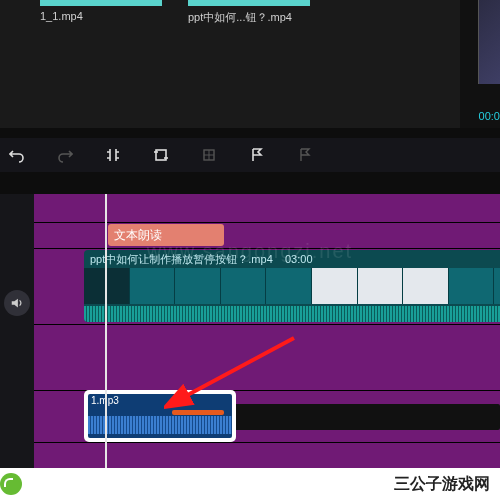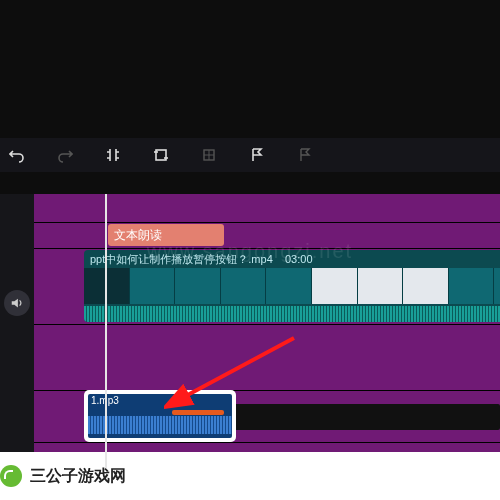--- a/index.html
+++ b/index.html
@@ -63,30 +63,46 @@
 
   .audio-track-bg { position:absolute; left:200px; top:210px; right:0; height:26px; background:#111; border-radius:2px; }
 
   
   .red-arrow { position:absolute; left:130px; top:138px; width:140px; height:80px; pointer-events:none; z-index:20; }
 
   
   .watermark { position:absolute; left:0; right:0; top:240px; text-align:center; font-size:20px; color:rgba(255,255,255,.10); letter-spacing:2px; pointer-events:none; z-index:5; }
 
   
-  .brand { position:absolute; left:0; right:0; bottom:0; height:48px; background:#fff; display:flex; align-items:center; justify-content:flex-start; padding-right:10px; gap:8px; }
+  .brand { position:absolute; left:0; right:0; bottom:0; height:32px; background:#fff; display:flex; align-items:center; justify-content:space-between; padding-right:10px; gap:8px; }
   .brand .logo { width:22px; height:22px; border-radius:11px; background:#66bb33; position:relative; }
   .brand .logo:before { content:""; position:absolute; left:4px; top:5px; width:7px; height:7px; border:2px solid #fff; border-right:none; border-bottom:none; border-radius:6px 0 0 0; }
   .brand .txt { font-size:16px; color:#222; font-weight:600; }
 </style>
 </head>
 <body>
 
 <div class="stage">
 
+  <div class="media-region">
+    <div class="clip clip1">
+
+      <div class="bar"></div>
+      <div class="filename">1_1.mp4</div>
+    </div>
+    <div class="clip clip2">
+
+      <div class="bar"></div>
+      <div class="filename">ppt中如何...钮？.mp4</div>
+    </div>
+    <div class="preview-pane">
+      <div class="edge"></div>
+      <div class="time">00:0</div>
+    </div>
+  </div>
 
   <div class="toolbar">
     <div class="tool-btn">
         <svg width="16" height="16" viewBox="0 0 16 16">
           <path d="M4 4 L1 7 L4 10 M1 7 H10 A4 4 0 0 1 10 15" fill="none" stroke="#ddd" stroke-width="1.6"></path>
         </svg>
       </div>
     <div class="tool-btn dim">
         <svg width="16" height="16" viewBox="0 0 16 16">
           <path d="M12 4 L15 7 L12 10 M15 7 H6 A4 4 0 0 0 6 15" fill="none" stroke="#555" stroke-width="1.6"></path>

